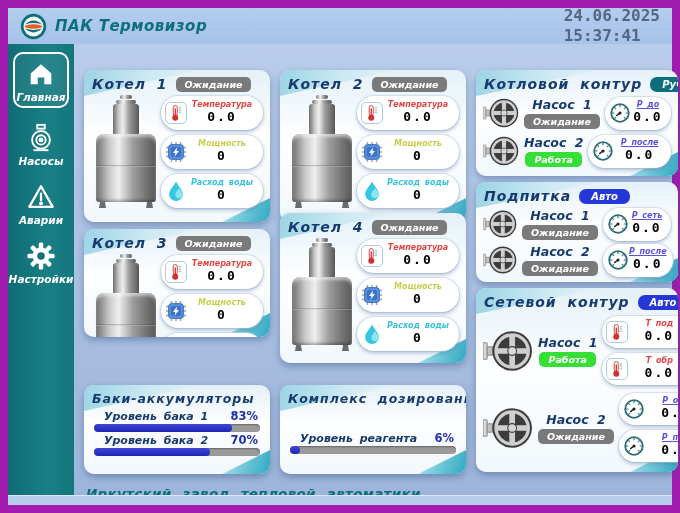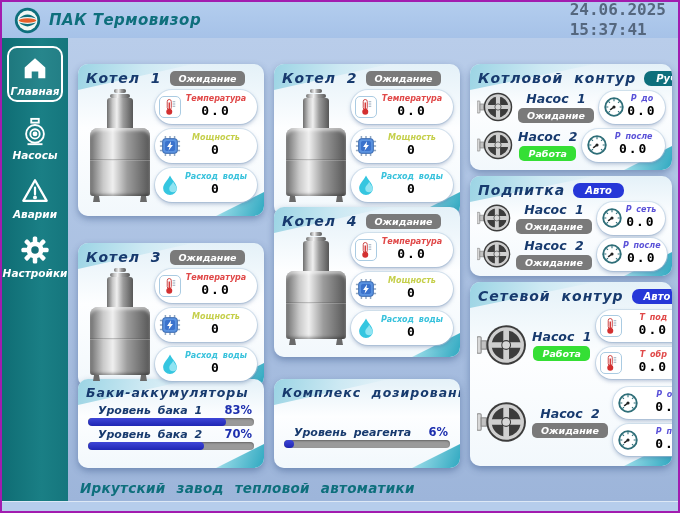--- a/index.html
+++ b/index.html
@@ -1,17 +1,17 @@
 <!DOCTYPE html>
 <html><head>
 <meta charset="utf-8">
 <style>
   * { margin:0; padding:0; box-sizing:border-box; }
   html,body { width:680px; height:513px; overflow:hidden; font-family:"DejaVu Sans", sans-serif; }
-  .app { position:relative; width:680px; height:513px; background:#5eead4; border:2px solid #a21caf; }
+  .app { position:relative; width:680px; height:513px; background:#5eead4; border:8px solid #a21caf; }
 
   
   .header { position:absolute; left:0; top:0; right:0; height:36px; background:linear-gradient(180deg,#b3cdee,#a6c2e8); display:flex; align-items:center; padding:0 10px; }
   .logo { width:27px; height:27px; margin-left:2px; }
   .app-title { margin-left:8px; font-size:15px; font-weight:bold; font-style:italic; color:#0e6f7c; letter-spacing:.5px; }
   .datetime { margin-left:auto; text-align:left; font-family:"DejaVu Sans Mono", monospace; font-size:16px; font-weight:bold; color:#55677e; line-height:1.25; padding-right:2px; }
 
   
   .sidebar { position:absolute; left:0; top:36px; bottom:10px; width:66px; background:linear-gradient(90deg,#0f6d74,#1a7f85 60%,#15767d); display:flex; flex-direction:column; align-items:center; padding-top:8px; gap:15px; }
   .nav-item { display:flex; flex-direction:column; align-items:center; gap:2px; cursor:pointer; color:#fff; }
@@ -29,30 +29,30 @@
   .p-title { font-size:14px; font-weight:bold; font-style:italic; color:#173a6e; letter-spacing:1px; word-spacing:5px; white-space:nowrap; }
 
   .badge-status { display:inline-block; background:#7a7a7a; color:#fff; font-size:9.5px; font-weight:bold; font-style:italic; border-radius:5px; padding:2px 9px; white-space:nowrap; }
   .badge-status.run { background:#35df35; }
   .badge-mode { display:inline-block; background:#0e6f7c; color:#fff; font-size:10px; font-weight:bold; font-style:italic; border-radius:7px; padding:2px 12px; cursor:pointer; white-space:nowrap; }
   .badge-mode.auto { background:#2637d8; }
 
   
   .p-k1 { left:10px; top:26px; width:186px; height:152px; }
   .p-k2 { left:206px; top:26px; width:186px; height:152px; }
-  .p-k3 { left:10px; top:185px; width:186px; height:144px;margin-top:20px; }
+  .p-k3 { left:10px; top:185px; width:186px; height:108px; }
   .p-k4 { left:206px; top:169px; width:186px; height:150px; }
   .b-body-row { position:relative; display:flex; padding:0 7px 6px; z-index:2;justify-content:flex-end; }
   .gauges { display:flex; flex-direction:column; gap:5px; margin-left:auto; padding-top:2px; }
 
   .pill { display:flex; align-items:center; background:#fff; border-radius:17px; box-shadow:0 2px 4px rgba(70,100,150,.4), 0 0 0 1px rgba(200,220,235,.6); padding:2px 6px 2px 4px; width:102px; height:34px; }
   .pill-txt { display:flex; flex-direction:column; align-items:center; flex:1; line-height:1.1; }
   .pill-label { font-size:8px; font-weight:bold; font-style:italic; white-space:nowrap; word-spacing:2px; }
   .pill-value { font-family:"DejaVu Sans Mono", monospace; font-size:13px; font-weight:bold; color:#000; letter-spacing:2px; }
-  .lab-red { color:#e04848; } .lab-grn { color:#c5cf4a; } .lab-cyn { color:#38c2dc; } .lab-blu { color:#5b52d8; }
+  .lab-red { color:#e04848; } .lab-grn { color:#c5cf4a; } .lab-cyn { color:#38c2dc; } .lab-blu { color:#5b52d8;text-decoration:underline; }
   .icon-box { width:22px; height:22px; border:1.5px solid #aacbe2; border-radius:5px; background:#fff; display:flex; align-items:center; justify-content:center; flex:none; }
   .ic22 { width:22px; height:22px; flex:none; }
   .ic18 { width:18px; height:18px; }
 
   
   .boiler-graphic { width:72px; display:flex; flex-direction:column; align-items:center; padding-top:1px; }
   .metal { background:linear-gradient(to right,#6e6e6e 0%,#c9c9c9 22%,#efefef 38%,#9c9c9c 62%,#575757 100%); }
   .b-stub { width:12px; height:4px; border-radius:2px; }
   .b-cap { width:20px; height:4px; border-radius:2px; margin-top:1px; }
   .b-neck { width:26px; height:30px; border-radius:3px 3px 0 0; }

